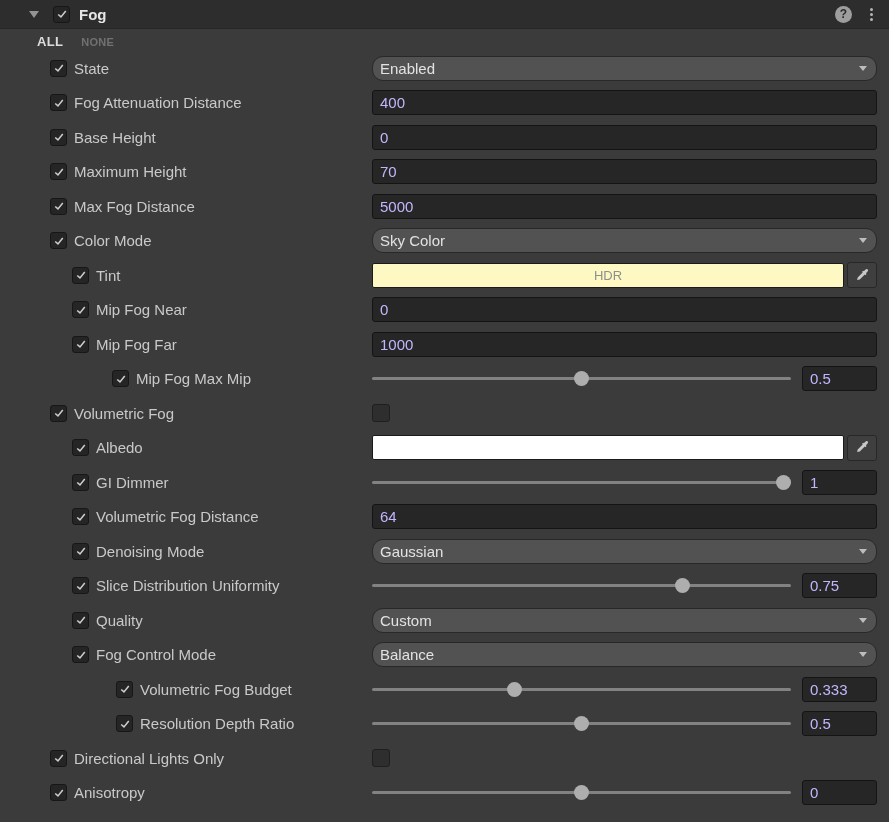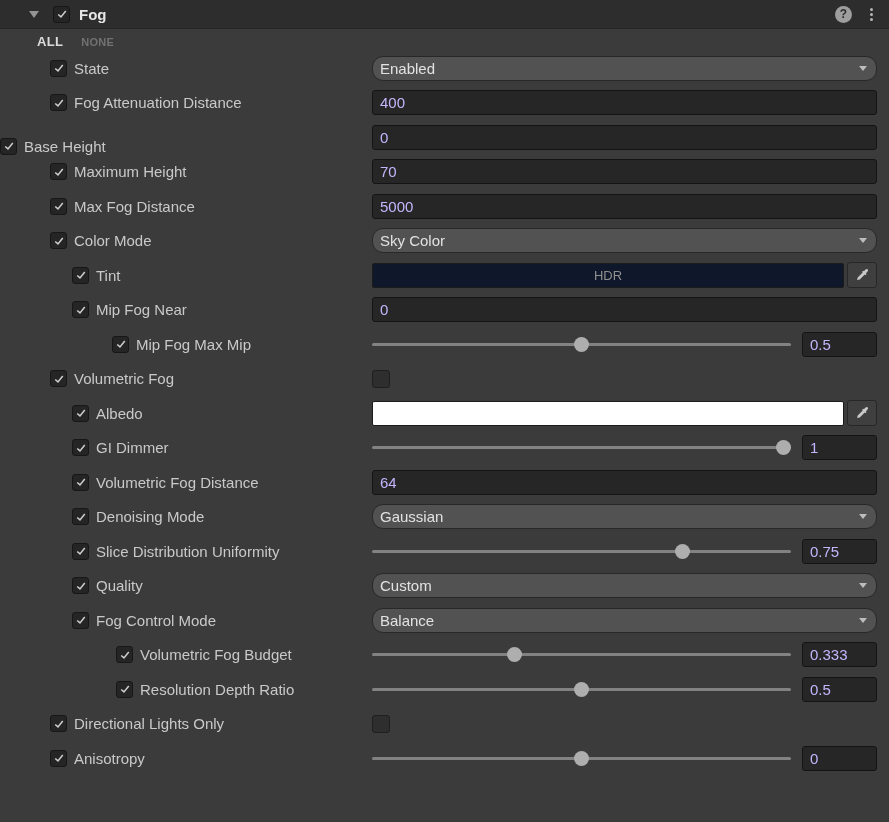--- a/index.html
+++ b/index.html
@@ -93,21 +93,21 @@
         <span class="cb">
           <svg width="12" height="12" viewBox="0 0 14 14">
             <path d="M2.6 7.6 L5.8 10.4 L11.4 3.6" fill="none" stroke="#CDCDCD" stroke-width="1.8"></path>
           </svg>
         </span>
         <span class="lbl">Fog Attenuation Distance</span>
         <div class="ctrl">
           <div class="tf">400</div>
         </div>
       </div>
-      <div class="row" style=" align-items: flex-end;">
+      <div class="row" style="padding-left: 50px;">
         <span class="cb">
           <svg width="12" height="12" viewBox="0 0 14 14">
             <path d="M2.6 7.6 L5.8 10.4 L11.4 3.6" fill="none" stroke="#CDCDCD" stroke-width="1.8"></path>
           </svg>
         </span>
         <span class="lbl">Base Height</span>
         <div class="ctrl">
           <div class="tf">0</div>
         </div>
       </div>
@@ -148,41 +148,52 @@
         </div>
       </div>
       <div class="row" style="padding-left: 72px;">
         <span class="cb">
           <svg width="12" height="12" viewBox="0 0 14 14">
             <path d="M2.6 7.6 L5.8 10.4 L11.4 3.6" fill="none" stroke="#CDCDCD" stroke-width="1.8"></path>
           </svg>
         </span>
         <span class="lbl">Tint</span>
         <div class="ctrl">
-          <div class="swatch" style="background: #0f172a;">
+          <div class="swatch" style="background: #fef9c3;">
             <span>HDR</span>
           </div>
           <span class="eyed">
             <svg width="15" height="15" viewBox="0 0 16 16">
               <path fill="#C8C8C8" d="M14.1 1.9a2.2 2.2 0 0 0-3.1 0L9.4 3.5l-.7-.7-1.2 1.2.7.7-5.3 5.3-.7 2.9 2.9-.7 5.3-5.3.7.7 1.2-1.2-.7-.7 1.6-1.6a2.2 2.2 0 0 0 0-3.1z"></path>
             </svg>
           </span>
         </div>
       </div>
       <div class="row" style="padding-left: 72px;">
         <span class="cb">
           <svg width="12" height="12" viewBox="0 0 14 14">
             <path d="M2.6 7.6 L5.8 10.4 L11.4 3.6" fill="none" stroke="#CDCDCD" stroke-width="1.8"></path>
           </svg>
         </span>
         <span class="lbl">Mip Fog Near</span>
         <div class="ctrl">
           <div class="tf">0</div>
         </div>
       </div>
+      <div class="row" style="padding-left: 72px;">
+        <span class="cb">
+          <svg width="12" height="12" viewBox="0 0 14 14">
+            <path d="M2.6 7.6 L5.8 10.4 L11.4 3.6" fill="none" stroke="#CDCDCD" stroke-width="1.8"></path>
+          </svg>
+        </span>
+        <span class="lbl">Mip Fog Far</span>
+        <div class="ctrl">
+          <div class="tf">1000</div>
+        </div>
+      </div>
       <div class="row" style="padding-left: 112px;">
         <span class="cb">
           <svg width="12" height="12" viewBox="0 0 14 14">
             <path d="M2.6 7.6 L5.8 10.4 L11.4 3.6" fill="none" stroke="#CDCDCD" stroke-width="1.8"></path>
           </svg>
         </span>
         <span class="lbl">Mip Fog Max Mip</span>
         <div class="ctrl">
           <div class="sl">
             <div class="track"></div>

